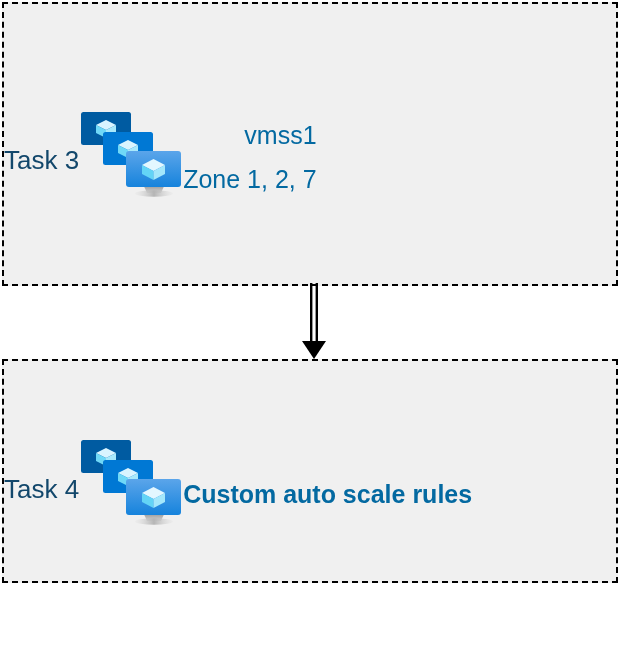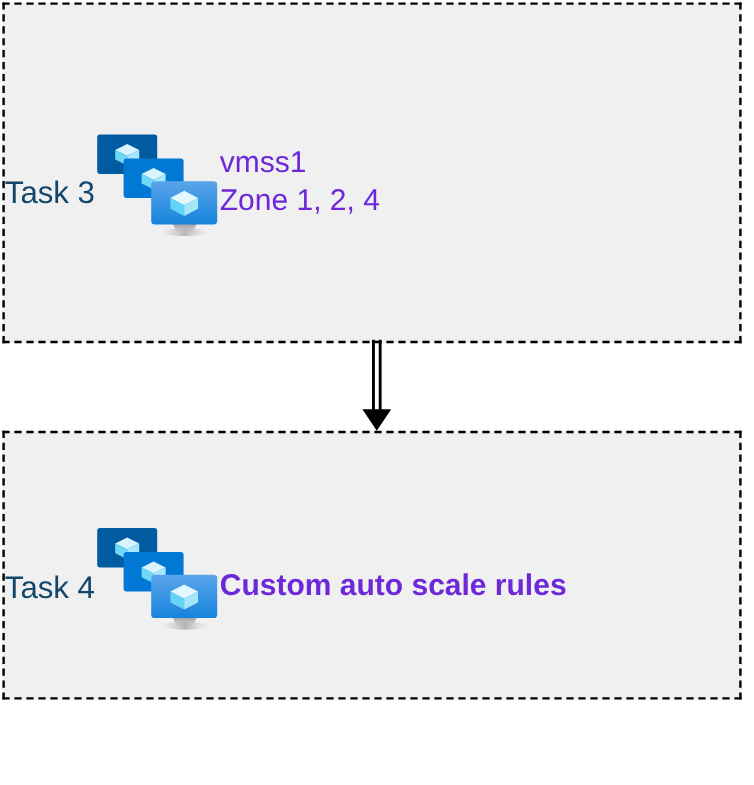--- a/index.html
+++ b/index.html
@@ -53,25 +53,26 @@
     font-size: 26px;
     line-height: 1;
     text-align: center;
     white-space: nowrap;
   }
 
   #task-box-3 .task-title { margin-top: 32px; }
   #task-box-4 .task-title { margin-top: 35px; }
 
   .caption {
-    color: #6d28d9;
+    color: #0369a1;
     font-size: 25px;
     line-height: 1.28;
-    text-align: left;
+    text-align: right;
     white-space: nowrap;
+    margin-top: 12px;
   }
 
   
   .vmss-icon {
     display: block;
   }
   #task-box-3 .vmss-icon { margin-top: 19px; }
   #task-box-4 .vmss-icon { margin-top: 22px; }
 
   #task-box-3 .caption-block { margin-top: 14px; }
@@ -132,21 +133,21 @@
       <rect x="47" y="43" width="55" height="36" rx="3" fill="url(#frontGrad3)"></rect>
       <g>
         <polygon points="74.5,51 86,57 74.5,63 63,57" fill="#e3f7ff"></polygon>
         <polygon points="63,57 74.5,63 74.5,72 63,66" fill="#63d4f6"></polygon>
         <polygon points="86,57 74.5,63 74.5,72 86,66" fill="#a4e7fb"></polygon>
       </g>
     </svg>
 
     <div class="caption-block">
       <div class="caption">vmss1</div>
-      <div class="caption">Zone 1, 2, 4</div>
+      <div class="caption">Zone 1, 2, 7</div>
     </div>
   </div>
 
   <svg id="flow-arrow" viewBox="0 0 34 78" aria-hidden="true">
 
     <rect x="13" y="0" width="2.4" height="62" fill="#000000"></rect>
     <rect x="18.6" y="0" width="2.4" height="62" fill="#000000"></rect>
 
     <polygon points="5,58 29,58 17,76" fill="#000000"></polygon>
   </svg>

